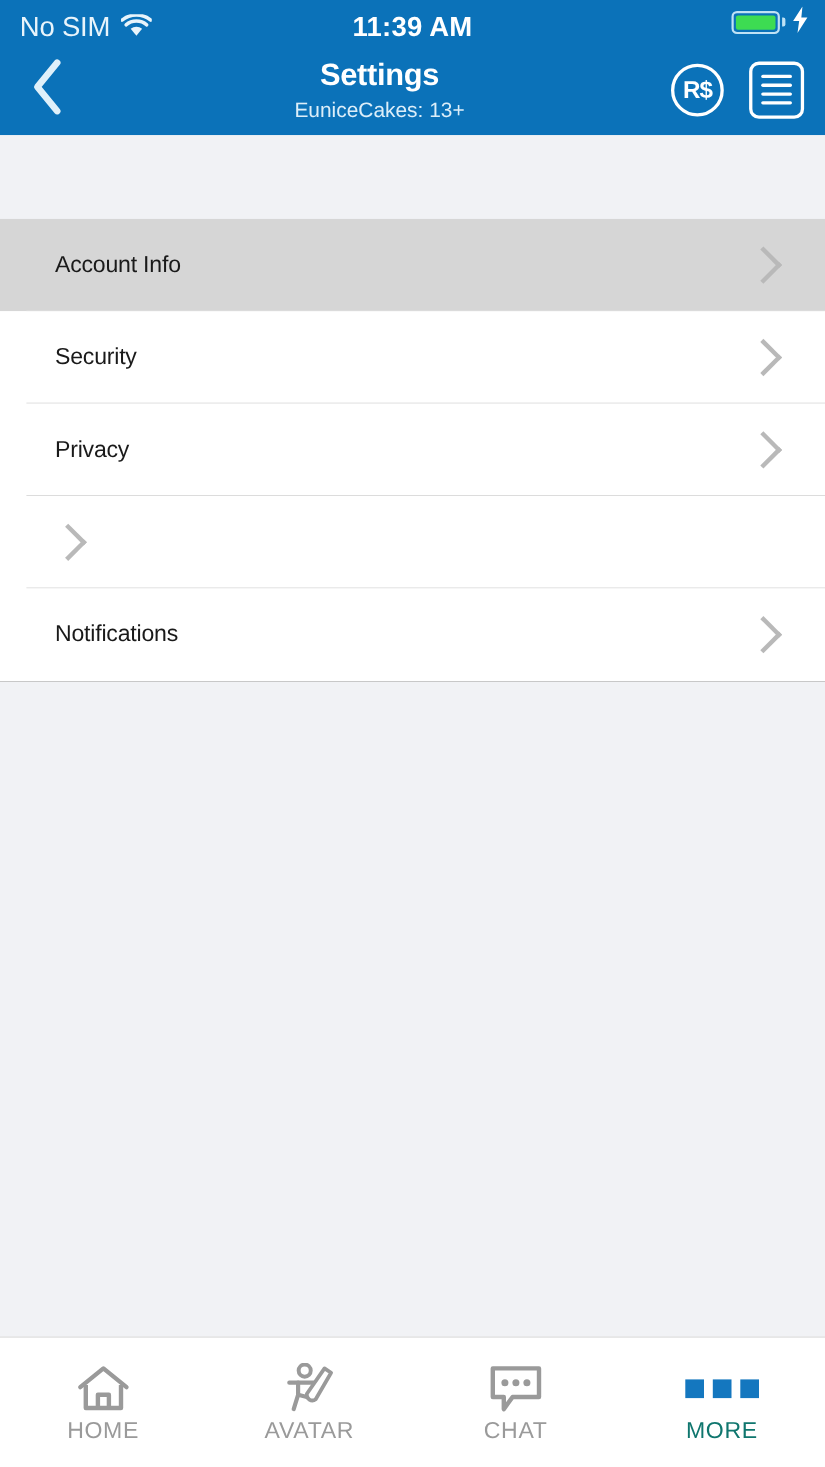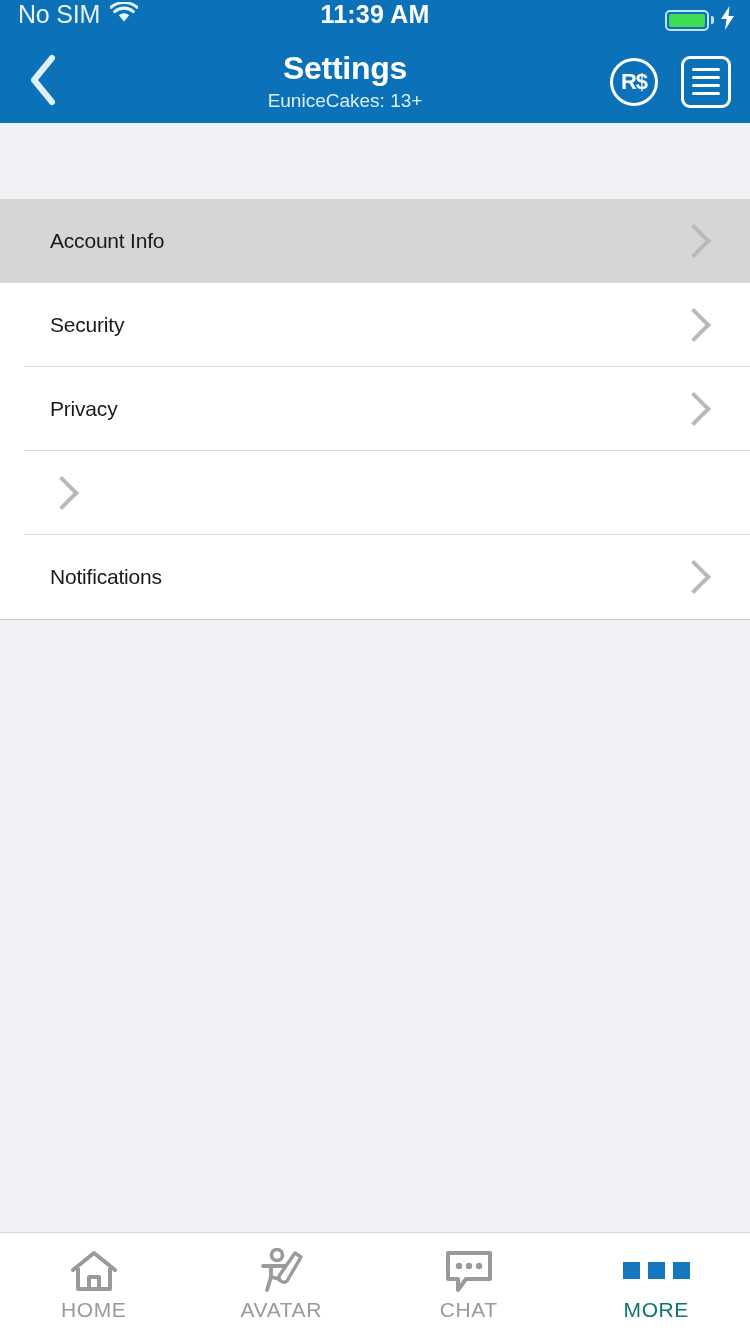--- a/index.html
+++ b/index.html
@@ -9,21 +9,21 @@
     background:#f1f2f5;
     overflow:hidden;
     position:relative;
   }
 
   
   #status-bar {
     height:40px;
     background:#0b72b9;
     display:flex;
-    align-items:flex-start;
+    align-items:flex-end;
     padding:0 18px;
     position:relative;
   }
   #status-left {
     display:flex;
     align-items:center;
     gap:10px;
   }
   .status-text {
     color:#e8f4fb;
@@ -82,21 +82,21 @@
   }
   #nav-titles {
     position:absolute;
     left:110px; right:170px;
     top:8px;
     text-align:center;
     pointer-events:none;
   }
   #nav-title {
     color:#ffffff;
-    font-size:32px;
+    font-size:28px;
     font-weight:bold;
     line-height:40px;
     letter-spacing:-0.3px;
   }
   #nav-subtitle {
     color:#dceef9;
     font-size:19px;
     line-height:24px;
     margin-top:1px;
   }
@@ -186,21 +186,21 @@
     border-top:4px solid #b9b9b9;
     border-right:4px solid #b9b9b9;
     transform:rotate(45deg);
     margin-right:20px;
   }
 
   
   #tab-bar {
     position:absolute;
     left:0; right:0; bottom:0;
-    height:102px;
+    height:119px;
     background:#ffffff;
     border-top:1px solid #d8d8d8;
     display:flex;
   }
   .tab-item {
     flex:1;
     display:flex;
     flex-direction:column;
     align-items:center;
     justify-content:center;

